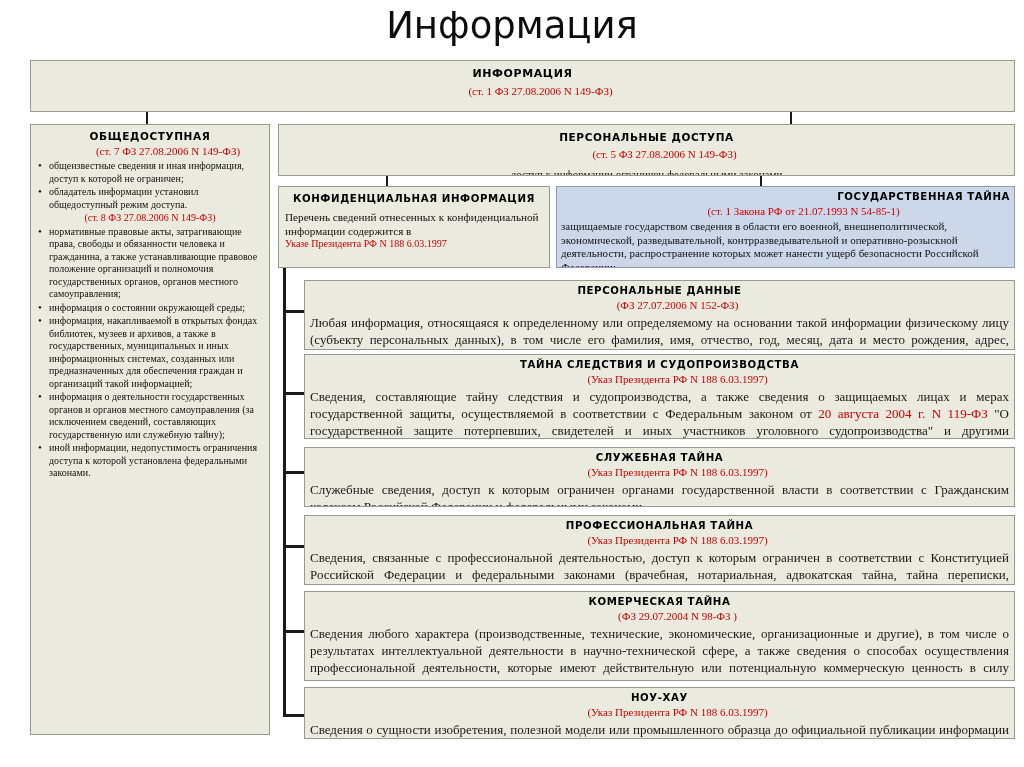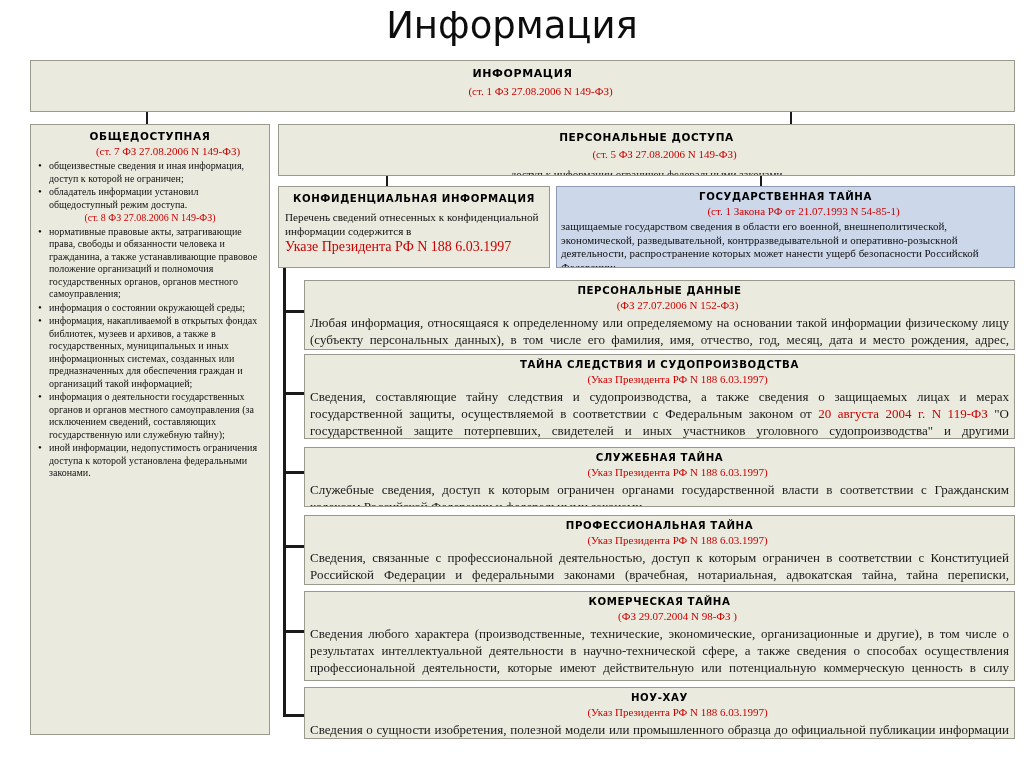--- a/index.html
+++ b/index.html
@@ -139,32 +139,32 @@
   #confidential-box .conf-text {
     font-family: "Liberation Serif", serif;
     font-size: 11.2px;
     color: #111;
     text-align: left;
     line-height: 1.26;
     margin-top: 4px;
   }
   #confidential-box .conf-law {
     font-family: "Liberation Serif", serif;
-    font-size: 14px;
+    font-size: 10px;
     color: #cc0000;
     text-align: left;
     line-height: 1.26;
   }
 
   
   #state-secret-box {
     left: 556px; top: 186px; width: 459px; height: 82px;
     padding: 4px 4px 0 4px;
   }
-  #state-secret-box .bx-title { font-size: 10.2px; }
+  #state-secret-box .bx-title { font-size: 10.2px; text-align: right; }
   #state-secret-box .bx-law { margin-top: 1px; }
   #state-secret-box .ss-text {
     font-family: "Liberation Serif", serif;
     font-size: 11px;
     color: #111;
     text-align: left;
     line-height: 1.24;
     margin-top: 2px;
   }
 

